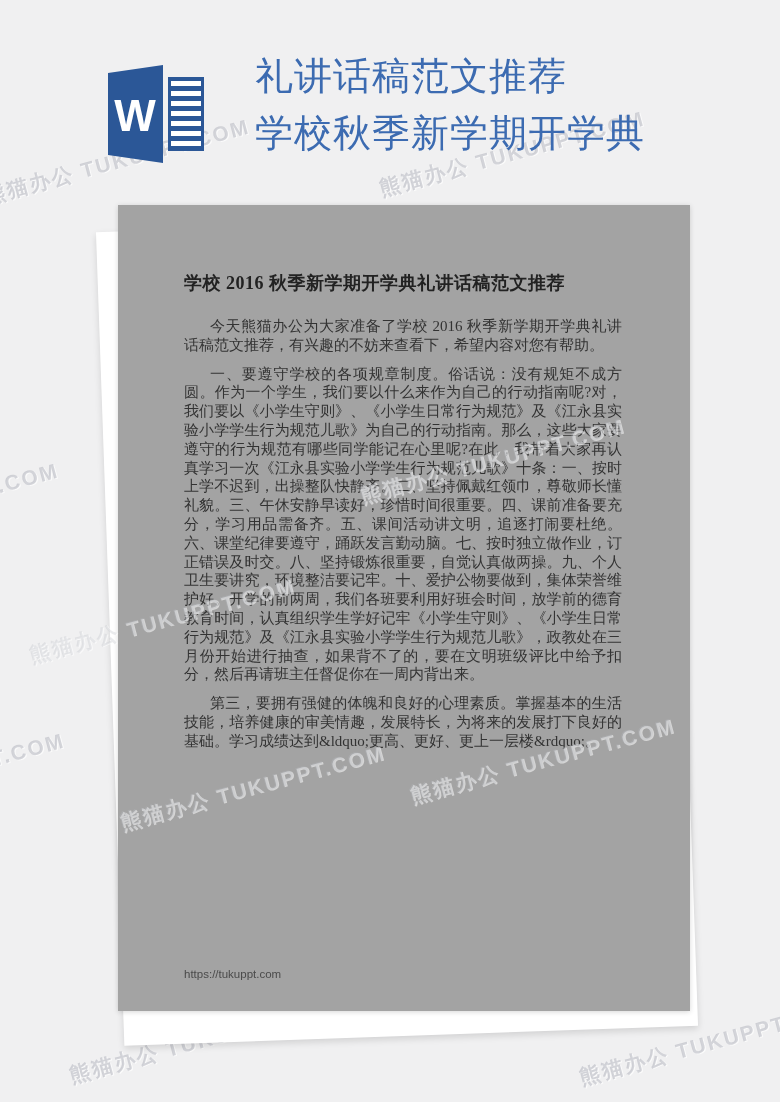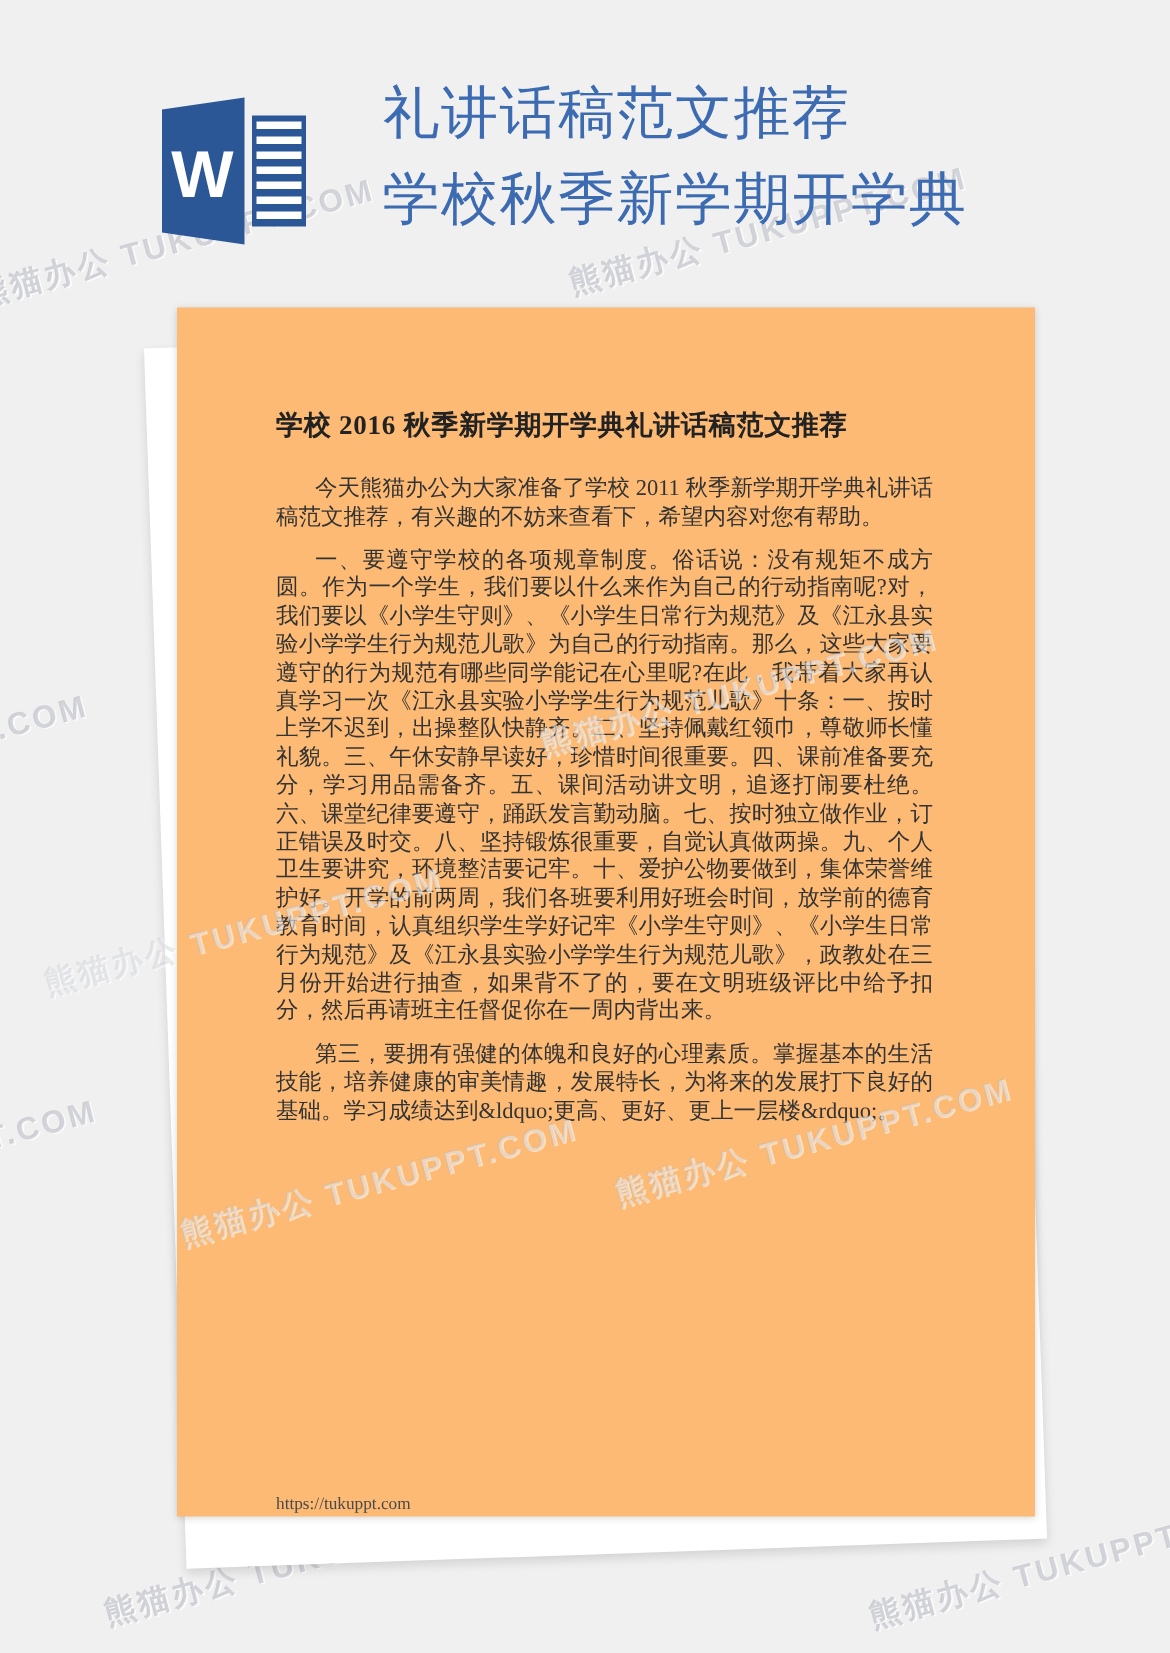--- a/index.html
+++ b/index.html
@@ -9,30 +9,30 @@
   
   .wm{position:absolute;white-space:nowrap;font-family:"Liberation Sans","DejaVu Sans",sans-serif;
       font-weight:bold;font-size:21px;letter-spacing:2px;transform:rotate(-15deg);
       transform-origin:left center;pointer-events:none;}
   .wm-bg{color:rgba(178,181,189,0.55);text-shadow:1px 1px 0 rgba(255,255,255,0.7);}
   .wm-page{color:rgba(186,189,196,0.30);text-shadow:1px 1px 0 rgba(255,255,255,0.55);}
 
   
   .back-page{position:absolute;left:110px;top:222px;width:574px;height:814px;background:#ffffff;
              transform:rotate(-2deg);box-shadow:0 3px 7px rgba(0,0,0,0.13);}
-  .front-page{position:absolute;left:118px;top:205px;width:572px;height:806px;background:#fdba74;
+  .front-page{position:absolute;left:118px;top:205px;width:572px;height:806px;background:#a3a3a3;
               box-shadow:0 1px 5px rgba(0,0,0,0.16);}
 
   .doc-heading{margin:66px 68px 0 66px;font-family:"Liberation Serif","DejaVu Serif",serif;
                font-weight:bold;font-size:18px;line-height:24px;color:#222222;letter-spacing:0.5px;}
   .doc-body{margin:22px 68px 0 66px;height:645px;overflow:hidden;}
   .doc-body p{margin:0 0 10px 0;font-family:"Liberation Serif","DejaVu Serif",serif;
               font-size:15px;line-height:18.8px;color:#333333;text-align:justify;text-indent:26px;}
-  .doc-footer{position:absolute;left:66px;top:792px;font-size:11.5px;color:#4a4a4a;
-              font-family:Liberation Serif, serif;text-decoration:none;cursor:pointer;}
+  .doc-footer{position:absolute;left:66px;top:763px;font-size:11.5px;color:#4a4a4a;
+              font-family:Liberation Sans, sans-serif;text-decoration:none;cursor:pointer;}
 
   
   .word-icon{position:absolute;left:106px;top:64px;width:100px;height:100px;}
   .page-title{position:absolute;left:255px;top:48px;width:440px;color:#3c6bb1;
               font-size:38px;line-height:57px;font-weight:500;letter-spacing:1px;}
   .page-title span{display:block;}
 </style>
 </head>
 <body>
 
@@ -43,21 +43,21 @@
   <span class="wm wm-bg" style="left:-206px;top:527px">熊猫办公 TUKUPPT.COM</span>
   <span class="wm wm-bg" style="left:-200px;top:797px">熊猫办公 TUKUPPT.COM</span>
   <span class="wm wm-bg" style="left:70px;top:1062px">熊猫办公 TUKUPPT.COM</span>
   <span class="wm wm-bg" style="left:580px;top:1064px">熊猫办公 TUKUPPT.COM</span>
 
   <div class="back-page"></div>
 
   <div class="front-page">
     <h2 class="doc-heading">学校 2016 秋季新学期开学典礼讲话稿范文推荐</h2>
     <div class="doc-body">
-        <p>今天熊猫办公为大家准备了学校 2011 秋季新学期开学典礼讲话稿范文推荐，有兴趣的不妨来查看下，希望内容对您有帮助。</p>
+        <p>今天熊猫办公为大家准备了学校 2016 秋季新学期开学典礼讲话稿范文推荐，有兴趣的不妨来查看下，希望内容对您有帮助。</p>
         <p>一、要遵守学校的各项规章制度。俗话说：没有规矩不成方圆。作为一个学生，我们要以什么来作为自己的行动指南呢?对，我们要以《小学生守则》、《小学生日常行为规范》及《江永县实验小学学生行为规范儿歌》为自己的行动指南。那么，这些大家要遵守的行为规范有哪些同学能记在心里呢?在此，我带着大家再认真学习一次《江永县实验小学学生行为规范儿歌》十条：一、按时上学不迟到，出操整队快静齐。二、坚持佩戴红领巾，尊敬师长懂礼貌。三、午休安静早读好，珍惜时间很重要。四、课前准备要充分，学习用品需备齐。五、课间活动讲文明，追逐打闹要杜绝。六、课堂纪律要遵守，踊跃发言勤动脑。七、按时独立做作业，订正错误及时交。八、坚持锻炼很重要，自觉认真做两操。九、个人卫生要讲究，环境整洁要记牢。十、爱护公物要做到，集体荣誉维护好。开学的前两周，我们各班要利用好班会时间，放学前的德育教育时间，认真组织学生学好记牢《小学生守则》、《小学生日常行为规范》及《江永县实验小学学生行为规范儿歌》，政教处在三月份开始进行抽查，如果背不了的，要在文明班级评比中给予扣分，然后再请班主任督促你在一周内背出来。</p>
         <p>第三，要拥有强健的体魄和良好的心理素质。掌握基本的生活技能，培养健康的审美情趣，发展特长，为将来的发展打下良好的基础。学习成绩达到&amp;ldquo;更高、更好、更上一层楼&amp;rdquo;。</p>
       </div>
     <a class="doc-footer">https://tukuppt.com</a>
   </div>
 
   <span class="wm wm-page" style="left:360px;top:482px">熊猫办公 TUKUPPT.COM</span>
   <span class="wm wm-page" style="left:30px;top:642px">熊猫办公 TUKUPPT.COM</span>
   <span class="wm wm-page" style="left:120px;top:809px">熊猫办公 TUKUPPT.COM</span>
   <span class="wm wm-page" style="left:410px;top:782px">熊猫办公 TUKUPPT.COM</span>

